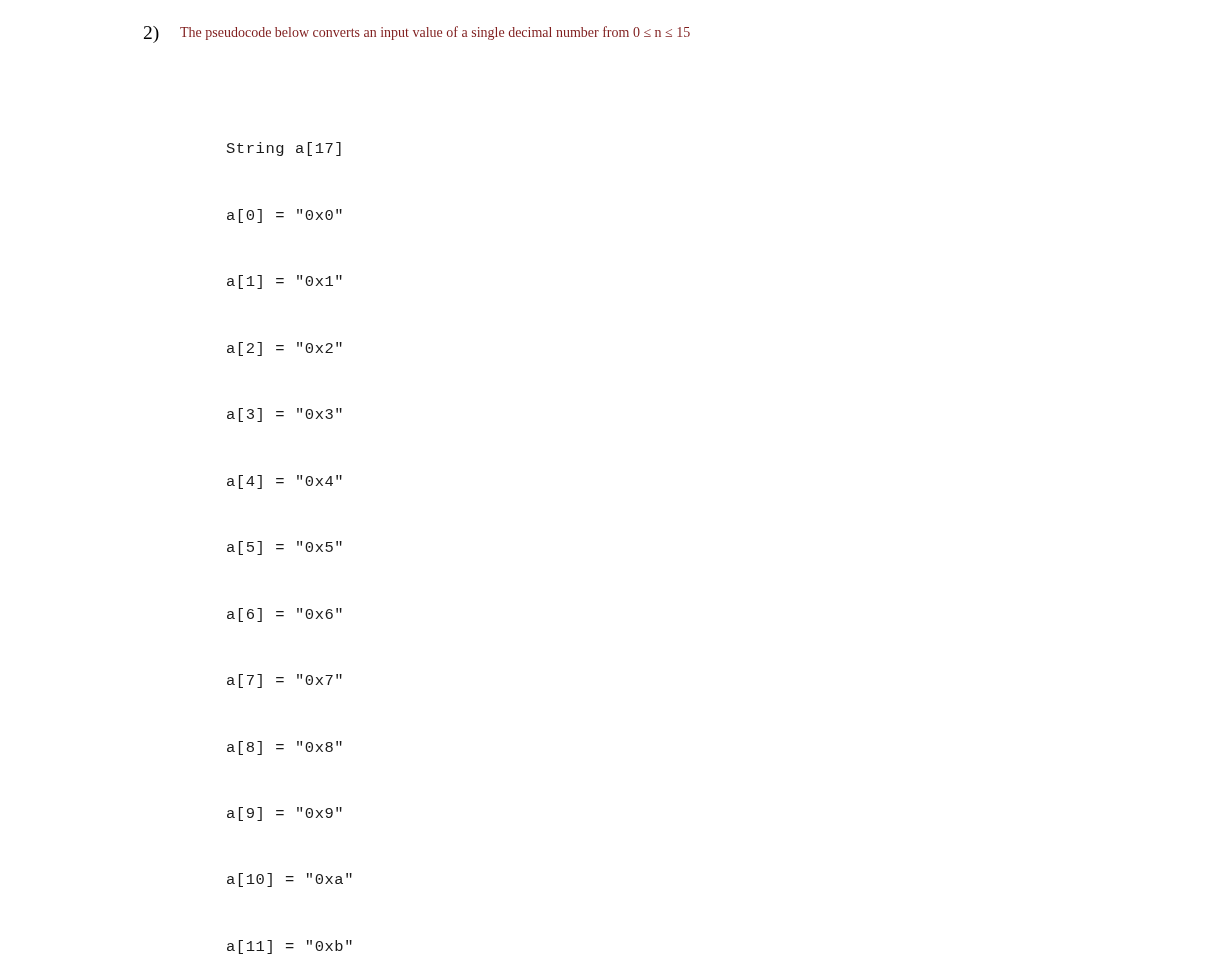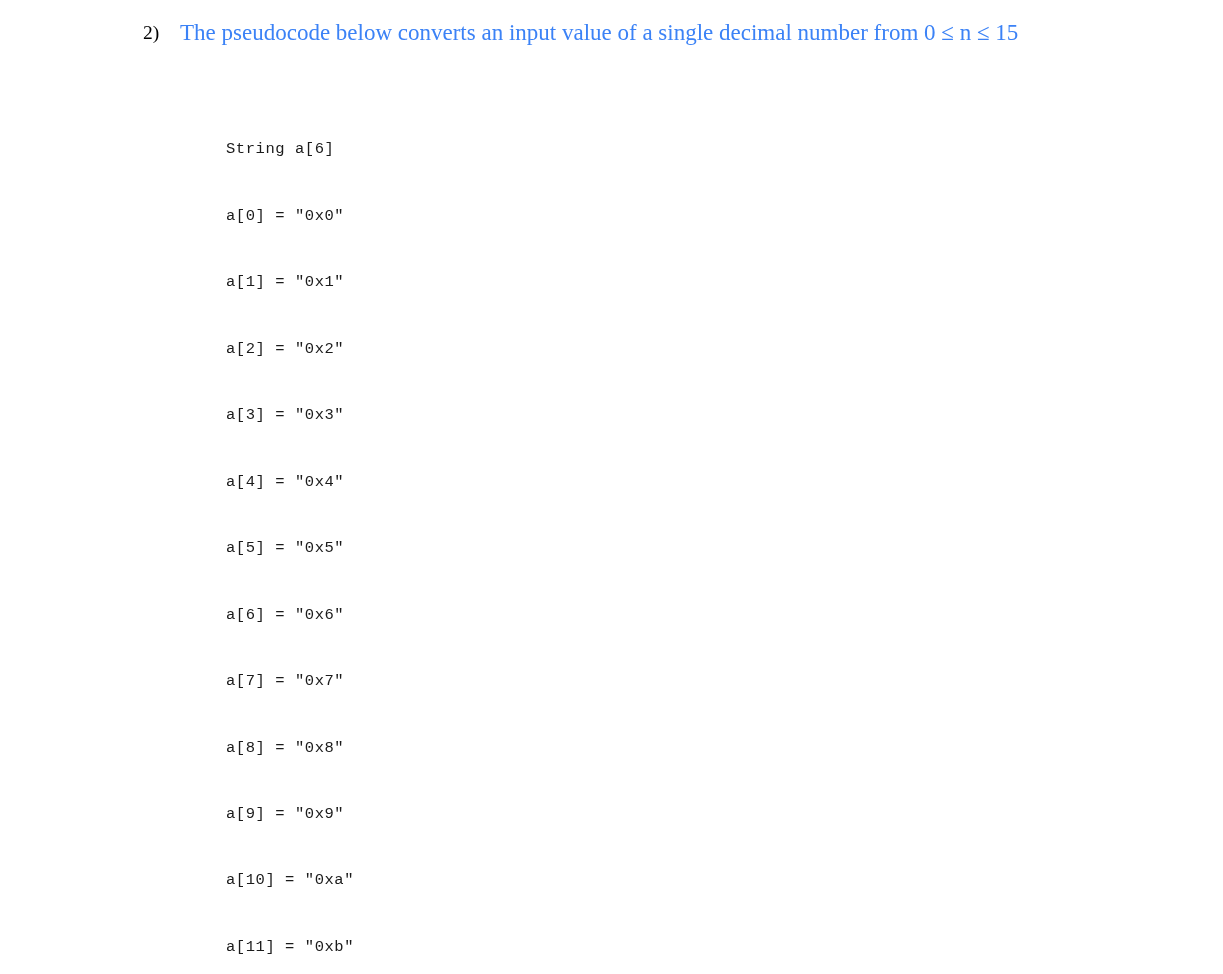--- a/index.html
+++ b/index.html
@@ -35,23 +35,23 @@
     font-family: "Liberation Serif", "DejaVu Serif", serif;
     font-size: 19.5px;
     line-height: 29px;
     width: 37px;
     flex: 0 0 37px;
     color: #000;
     white-space: nowrap;
   }
   .q-body {
     font-family: "Liberation Serif", "DejaVu Serif", serif;
-    font-size: 23px;
+    font-size: 14px;
     line-height: 29px;
-    color: #3b82f6;
+    color: #7f1d1d;
     flex: 1 1 auto;
   }
   .q-line {
     white-space: nowrap;
   }
   .math {
     font-family: "Liberation Serif", "DejaVu Serif", serif;
     white-space: nowrap;
   }
 
@@ -78,21 +78,21 @@
 <div id="page">
 
   <div class="question">
     <div class="q-number">2)</div>
     <div class="q-body">
       <div class="q-line"><span>The pseudocode below converts an input value of a single decimal number from </span><span class="math">0 ≤ n ≤ 15</span></div>
     </div>
   </div>
 
   <div class="code-block">
-    <div class="code-line">String a[6]</div>
+    <div class="code-line">String a[17]</div>
     <div class="code-line">a[0] = "0x0"</div>
     <div class="code-line">a[1] = "0x1"</div>
     <div class="code-line">a[2] = "0x2"</div>
     <div class="code-line">a[3] = "0x3"</div>
     <div class="code-line">a[4] = "0x4"</div>
     <div class="code-line">a[5] = "0x5"</div>
     <div class="code-line">a[6] = "0x6"</div>
     <div class="code-line">a[7] = "0x7"</div>
     <div class="code-line">a[8] = "0x8"</div>
     <div class="code-line">a[9] = "0x9"</div>

